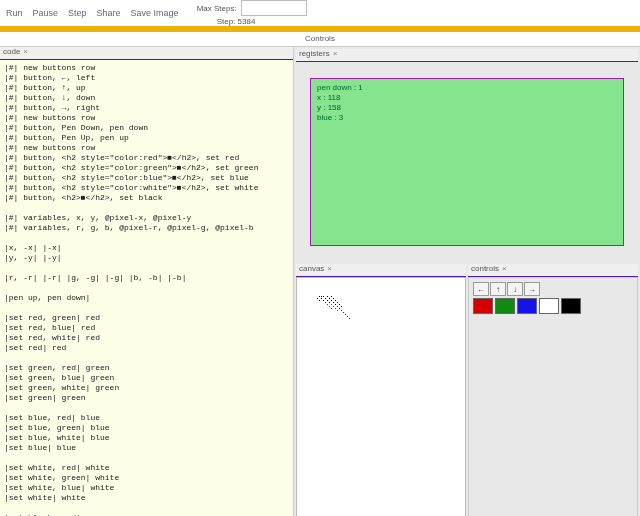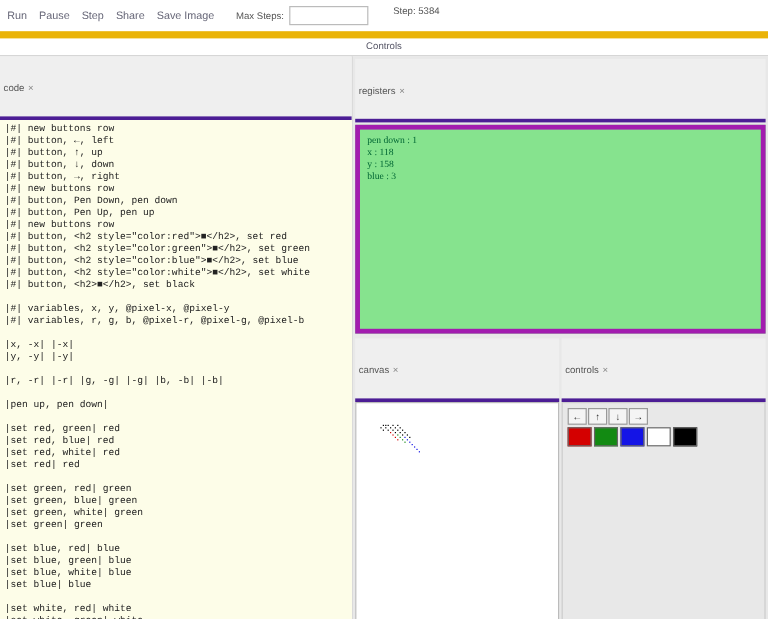--- a/index.html
+++ b/index.html
@@ -1,29 +1,29 @@
 <!DOCTYPE html>
 <html><head>
 <meta charset="utf-8">
 <style>
   html,body{margin:0;padding:0;font-family:Arial,Helvetica,sans-serif;font-size:9px;color:#333;background:#fff;width:640px;height:516px;overflow:hidden}
   .toolbar{display:flex;align-items:center;gap:10px;padding:3px 6px;border-bottom:6px solid #eab308;height:20px}
   .toolbar a{color:#667;text-decoration:none;cursor:pointer}
-  .maxsteps{display:flex;flex-direction:row;gap:1px;margin-left:8px;font-size:8px;color:#555}
+  .maxsteps{display:flex;flex-direction:column;gap:1px;margin-left:8px;font-size:8px;color:#555}
   .maxsteps-row{display:flex;align-items:center;gap:4px}
   .maxsteps input{width:60px;height:12px;font-size:8px;border:1px solid #bbb}
   .subbar{display:flex;border-bottom:1px solid #ccc;height:14px;font-size:8px;color:#556}
   .subbar div{flex:1;text-align:center;line-height:14px;cursor:pointer}
   .main{display:flex;height:480px}
   .left{width:293px;display:flex;flex-direction:column;border-right:1px solid #ccc}
   .right{flex:1;display:flex;flex-direction:column;background:#e8e8e8}
-  .panel-tab{display:flex;align-items:flex-end;gap:3px;height:12px;padding:19px 3px;background:#efefef;border-bottom:3px solid #4c1d95;font-size:8px;color:#555}
+  .panel-tab{display:flex;align-items:flex-start;gap:3px;height:12px;padding:0 3px;background:#efefef;border-bottom:1px solid #4c1d95;font-size:8px;color:#555}
   .panel-tab .x{color:#888;cursor:pointer;font-size:8px}
   .code{flex:1;background:#fdfde8;overflow:auto;padding:3px 4px;font-family:"Courier New",monospace;font-size:8px;line-height:10px;color:#222;white-space:pre}
-  .registers{height:158px;background:#86e38e;border:4px solid #a21caf;margin:2px;padding:4px 6px;font-family:Liberation Serif, serif;font-size:8px;line-height:10px;color:#063}
+  .registers{height:158px;background:#86e38e;border:1px solid #a21caf;margin:16px;padding:4px 6px;font-family:Liberation Sans, sans-serif;font-size:8px;line-height:10px;color:#063}
   .row2{display:flex;flex:1;gap:2px;margin:2px}
   .canvas-wrap{flex:1;display:flex;flex-direction:column}
   .controls-wrap{flex:1;display:flex;flex-direction:column}
   .canvas{flex:1;background:#fff;border:1px solid #bbb;position:relative}
   .controls{flex:1;background:#e8e8e8;border:1px solid #ccc;padding:4px}
   .arrow-row{display:flex;gap:1px;margin-bottom:2px}
   .ab{width:14px;height:12px;border:1px solid #999;background:#f4f4f4;font-size:8px;display:flex;align-items:center;justify-content:center;cursor:pointer}
   .btn-row{display:flex;gap:1px;margin-bottom:2px}
   .pb{height:14px;padding:0 4px;border:1px solid #999;background:#f4f4f4;font-size:8px;display:flex;align-items:center;cursor:pointer}
   .sw-row{display:flex;gap:2px}

